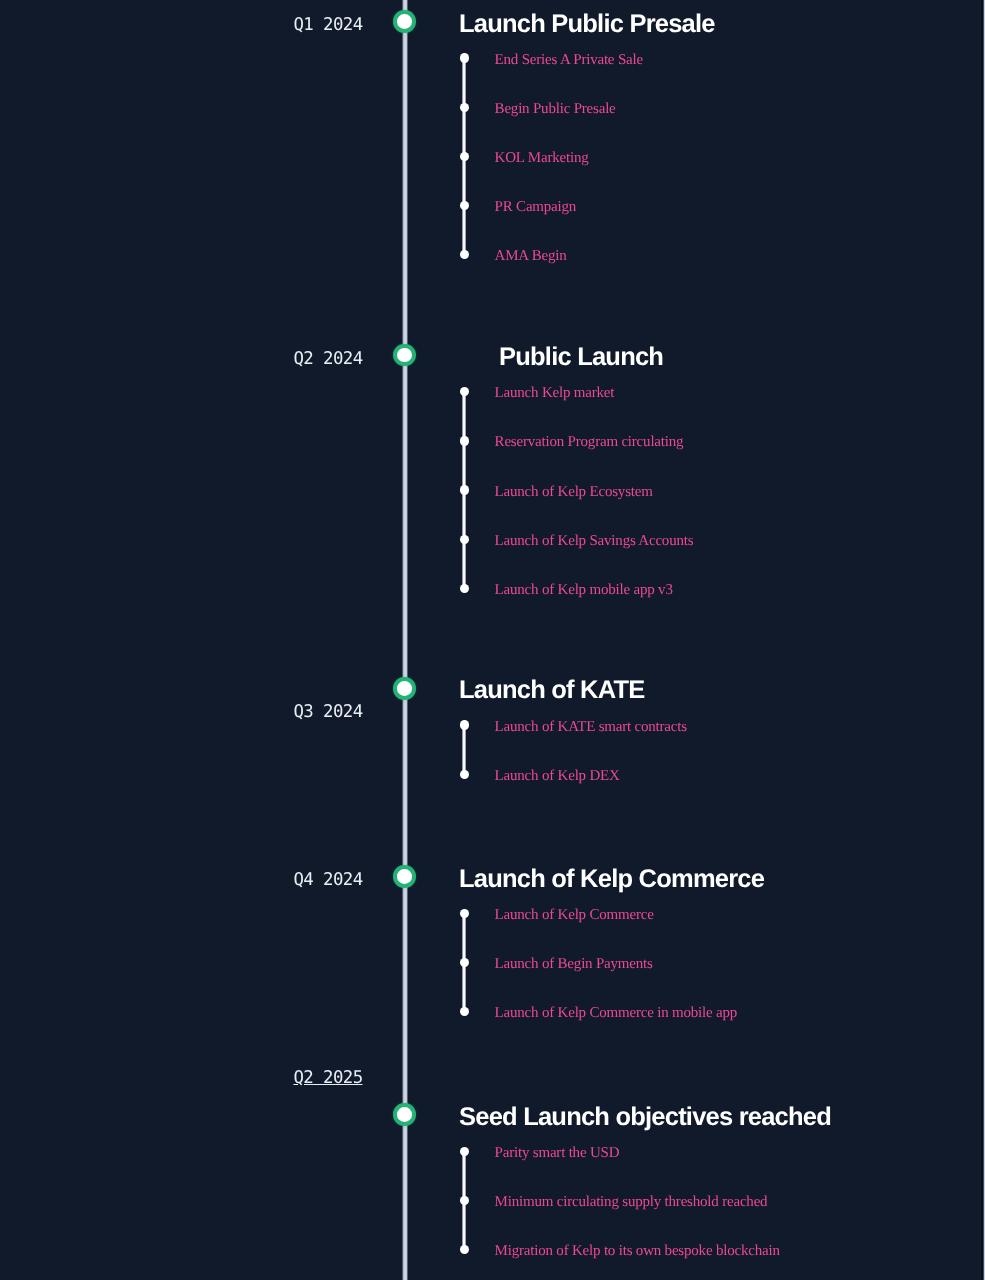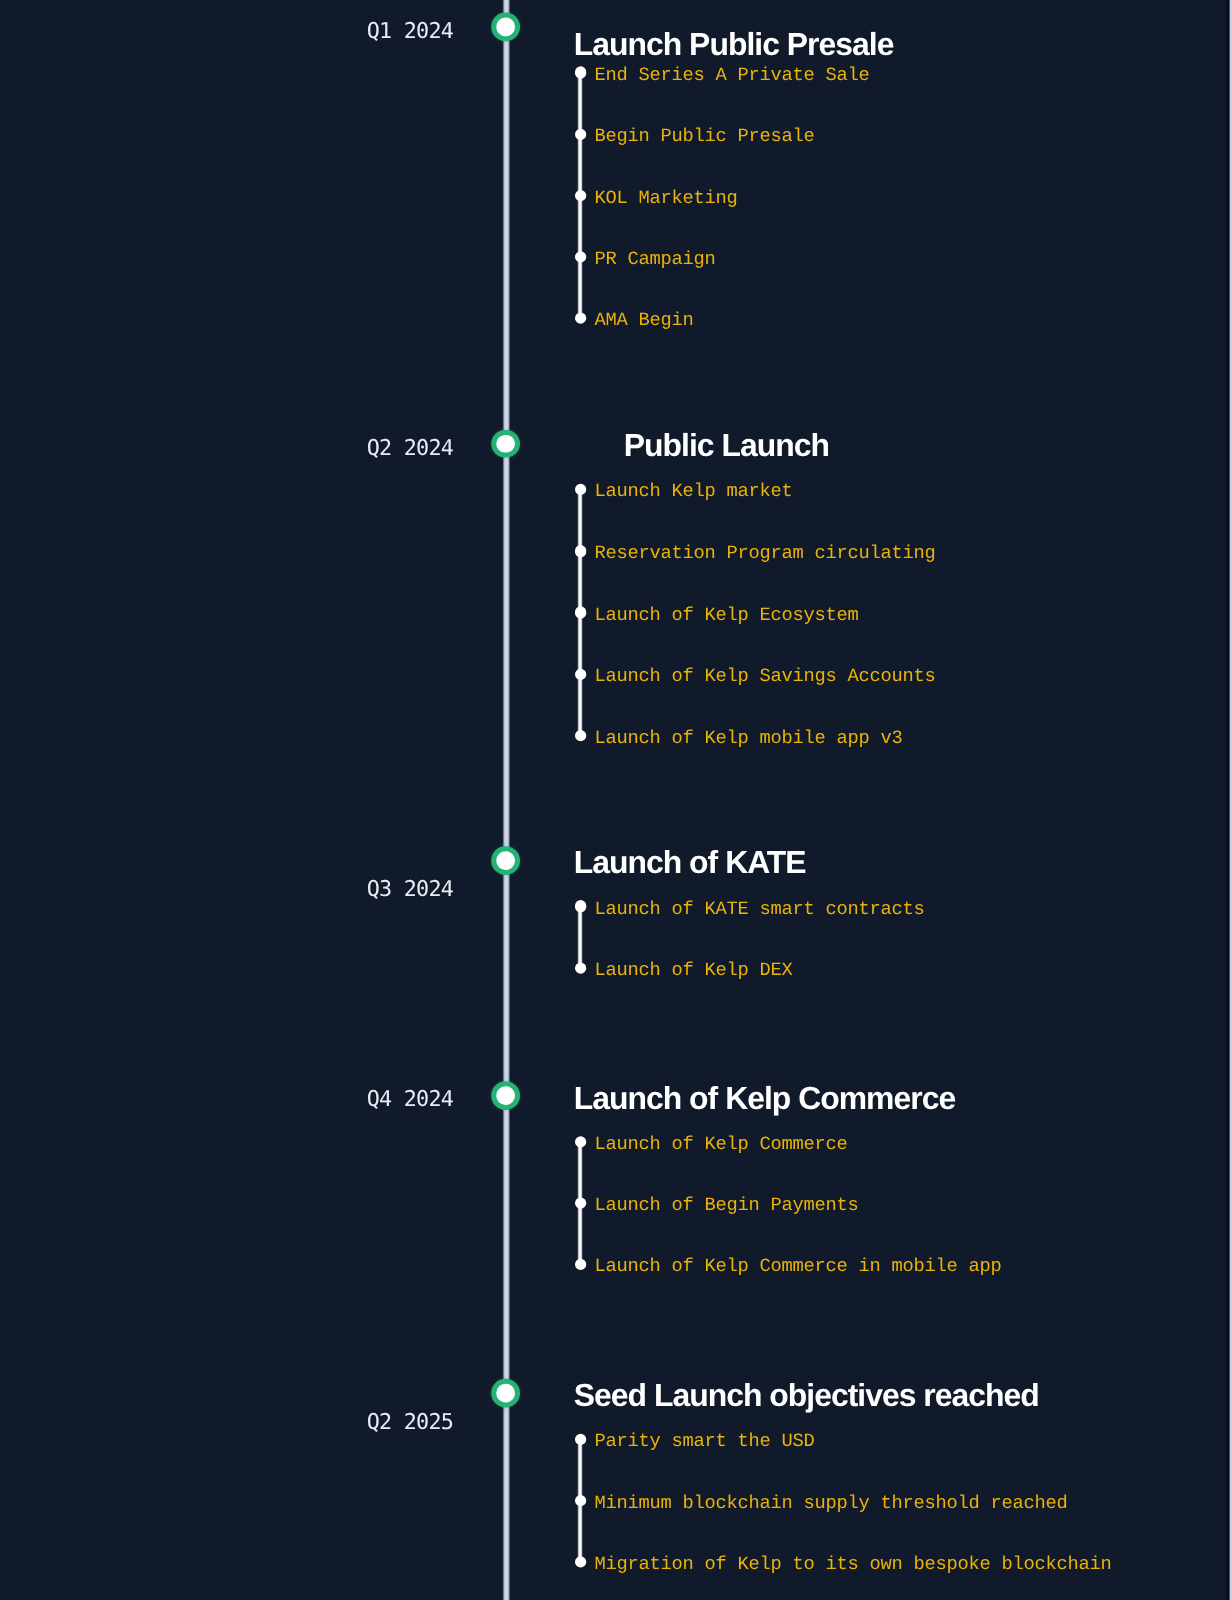--- a/index.html
+++ b/index.html
@@ -14,33 +14,33 @@
   .quarter{position:absolute;left:162.5px;margin-top:3.7px;font-family:"DejaVu Sans Mono",monospace;
            font-size:17.4px;line-height:1;color:#e8ecf3;white-space:pre;text-align:right;width:200px;letter-spacing:-0.6px;}
   .marker{position:absolute;left:393.3px;width:22.7px;height:22.7px;border-radius:50%;
           background:#ffffff;border:4.3px solid #25b275;box-shadow:0 0 3px 0 rgba(37,178,117,0.30);}
   .heading{position:absolute;left:459px;margin-top:3.6px;font-family:"Liberation Sans",sans-serif;
            font-weight:700;font-size:25.5px;line-height:1;color:#ffffff;white-space:nowrap;
            letter-spacing:-0.78px;}
   .items{position:absolute;left:459.6px;margin:0.3px 0 0 0;padding:0;list-style:none;}
   .row{position:absolute;left:0;height:10px;list-style:none;}
   .bullet{position:absolute;left:0;top:0;width:9.2px;height:9.2px;border-radius:50%;background:#ffffff;}
-  .itext{position:absolute;left:16px;top:-0.9px;font-family:Liberation Mono, monospace;
-         font-size:15px;line-height:1;color:#eab308;white-space:pre;letter-spacing:-0.2px;}
+  .itext{position:absolute;left:35px;top:-0.9px;font-family:Liberation Serif, serif;
+         font-size:15px;line-height:1;color:#ec4899;white-space:pre;letter-spacing:-0.2px;}
   .connector{position:absolute;left:2.9px;width:3.2px;background:linear-gradient(to right,rgba(247,249,253,0.32) 0%,rgba(247,249,253,1) 33%,rgba(247,249,253,1) 72%,rgba(247,249,253,0.30) 100%);}
 </style>
 </head>
 <body>
 
 <div class="page">
   <div class="rail"></div>
   <div class="milestone">
     <div class="quarter" style="top:13.50px;">Q1 2024</div>
     <div class="marker" style="top:9.95px;"></div>
-    <div class="heading" style="top:20px;text-align:right;">Launch Public Presale</div>
+    <div class="heading" style="top:8.00px;text-align:right;">Launch Public Presale</div>
     <ul class="items" style="top:53.20px;height:205.76px;">
       <span class="connector" style="top:4.6px;height:196.56px;"></span>
       <li class="row" style="top:0.00px;">
         <span class="bullet"></span>
         <span class="itext">End Series A Private Sale</span>
       </li>
       <li class="row" style="top:49.14px;">
         <span class="bullet"></span>
         <span class="itext">Begin Public Presale</span>
       </li>
@@ -116,32 +116,32 @@
         <span class="bullet"></span>
         <span class="itext">Launch of Begin Payments</span>
       </li>
       <li class="row" style="top:98.28px;">
         <span class="bullet"></span>
         <span class="itext">Launch of Kelp Commerce in mobile app</span>
       </li>
     </ul>
   </div>
   <div class="milestone">
-    <div class="quarter" style="top:1126px;">Q2 2025</div>
+    <div class="quarter" style="top:1066px;text-decoration:underline;">Q2 2025</div>
     <div class="marker" style="top:1103.35px;"></div>
     <div class="heading" style="top:1101.40px;">Seed Launch objectives reached</div>
     <ul class="items" style="top:1146.60px;height:107.48px;">
       <span class="connector" style="top:4.6px;height:98.28px;"></span>
       <li class="row" style="top:0.00px;">
         <span class="bullet"></span>
         <span class="itext">Parity smart the USD</span>
       </li>
       <li class="row" style="top:49.14px;">
         <span class="bullet"></span>
-        <span class="itext">Minimum blockchain supply threshold reached</span>
+        <span class="itext">Minimum circulating supply threshold reached</span>
       </li>
       <li class="row" style="top:98.28px;">
         <span class="bullet"></span>
         <span class="itext">Migration of Kelp to its own bespoke blockchain</span>
       </li>
     </ul>
   </div>
   <div class="edge"></div>
 </div>
 

